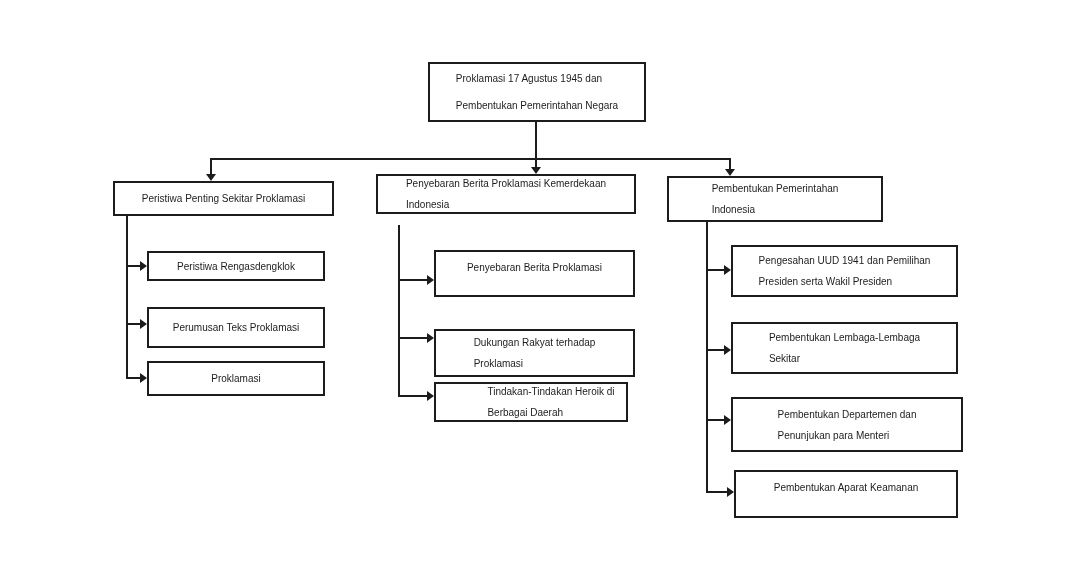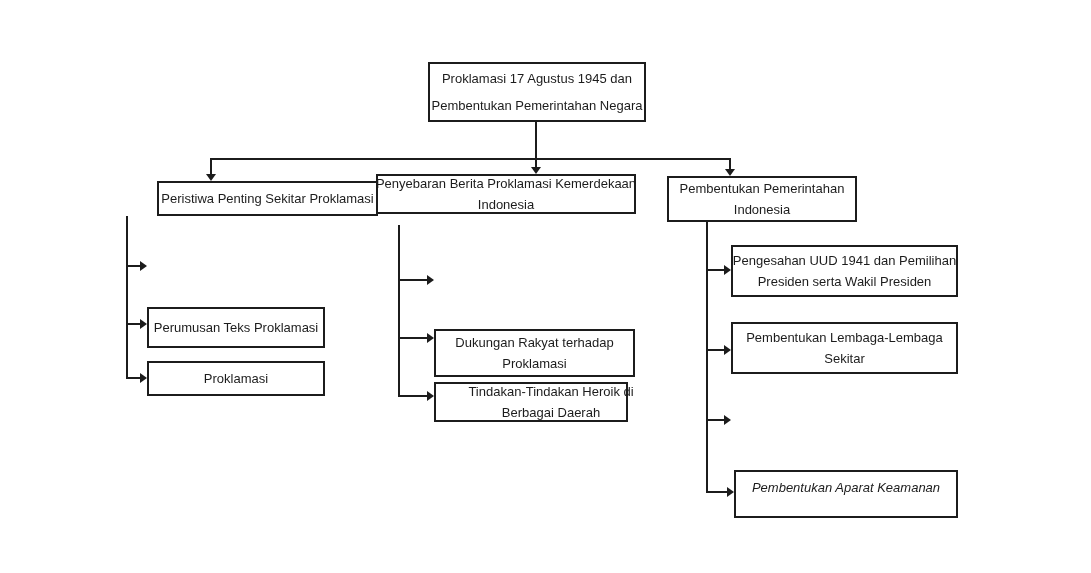--- a/index.html
+++ b/index.html
@@ -18,26 +18,26 @@
     width: 1091px;
     height: 573px;
     background: var(--background);
     overflow: hidden;
   }
   .node {
     position: absolute;
     border: 2px solid var(--box-border);
     background: var(--background);
     color: var(--box-text);
-    font-size: 13px;
+    font-size: 10px;
     line-height: 21px;
     display: flex;
     align-items: center;
     justify-content: center;
-    text-align: center;
+    text-align: left;
     white-space: pre;
   }
   .node.root-node { line-height: 27px; }
   .node.top-align { align-items: flex-start; padding-top: 5px; }
   .h-line, .v-line { position: absolute; background: var(--connector); }
   .arrow-down {
     position: absolute; width: 0; height: 0;
     border-left: 5px solid transparent;
     border-right: 5px solid transparent;
     border-top: 7px solid var(--connector);
@@ -58,59 +58,63 @@
 Pembentukan Pemerintahan Negara</div>
 
   <div class="v-line" style="left:535px; top:122px; width:2px; height:46px;"></div>
   <div class="h-line" style="left:210px; top:158px; width:521px; height:2px;"></div>
   <div class="v-line" style="left:210px; top:158px; width:2px; height:16px;"></div>
   <div class="arrow-down" style="left:206px; top:174px;"></div>
   <div class="arrow-down" style="left:531px; top:167px;"></div>
   <div class="v-line" style="left:729px; top:158px; width:2px; height:12px;"></div>
   <div class="arrow-down" style="left:725px; top:169px;"></div>
 
-  <div class="node" style="left:113px; top:181px; width:221px; height:35px;margin-left:44px;">Peristiwa Penting Sekitar Proklamasi</div>
+  <div class="node" style="left:113px; top:181px; width:221px; height:35px;">Peristiwa Penting Sekitar Proklamasi</div>
   <div class="node" style="left:376px; top:174px; width:260px; height:40px;">Penyebaran Berita Proklamasi Kemerdekaan
 Indonesia</div>
-  <div class="node" style="left:667px; top:176px; width:190px; height:46px;">Pembentukan Pemerintahan
+  <div class="node" style="left:667px; top:176px; width:216px; height:46px;">Pembentukan Pemerintahan
 Indonesia</div>
 
   <div class="v-line" style="left:126px; top:216px; width:2px; height:163px;"></div>
   <div class="h-line" style="left:126px; top:265px; width:14px; height:2px;"></div>
   <div class="arrow-right" style="left:140px; top:261px;"></div>
   <div class="h-line" style="left:126px; top:323px; width:14px; height:2px;"></div>
   <div class="arrow-right" style="left:140px; top:319px;"></div>
   <div class="h-line" style="left:126px; top:377px; width:14px; height:2px;"></div>
   <div class="arrow-right" style="left:140px; top:373px;"></div>
 
+  <div class="node" style="left:147px; top:251px; width:178px; height:30px;">Peristiwa Rengasdengklok</div>
   <div class="node" style="left:147px; top:307px; width:178px; height:41px;">Perumusan Teks Proklamasi</div>
   <div class="node" style="left:147px; top:361px; width:178px; height:35px;">Proklamasi</div>
 
   <div class="v-line" style="left:398px; top:225px; width:2px; height:172px;"></div>
   <div class="h-line" style="left:398px; top:279px; width:29px; height:2px;"></div>
   <div class="arrow-right" style="left:427px; top:275px;"></div>
   <div class="h-line" style="left:398px; top:337px; width:29px; height:2px;"></div>
   <div class="arrow-right" style="left:427px; top:333px;"></div>
   <div class="h-line" style="left:398px; top:395px; width:29px; height:2px;"></div>
   <div class="arrow-right" style="left:427px; top:391px;"></div>
 
+  <div class="node top-align" style="left:434px; top:250px; width:201px; height:47px;">Penyebaran Berita Proklamasi</div>
   <div class="node" style="left:434px; top:317px; width:201px; height:48px;margin-top:12px;">Dukungan Rakyat terhadap
 Proklamasi</div>
   <div class="node" style="left:434px; top:382px; width:194px; height:40px;padding-left:40px;">Tindakan-Tindakan Heroik di
 Berbagai Daerah</div>
 
   <div class="v-line" style="left:706px; top:222px; width:2px; height:271px;"></div>
   <div class="h-line" style="left:706px; top:269px; width:18px; height:2px;"></div>
   <div class="arrow-right" style="left:724px; top:265px;"></div>
   <div class="h-line" style="left:706px; top:349px; width:18px; height:2px;"></div>
   <div class="arrow-right" style="left:724px; top:345px;"></div>
   <div class="h-line" style="left:706px; top:419px; width:18px; height:2px;"></div>
   <div class="arrow-right" style="left:724px; top:415px;"></div>
   <div class="h-line" style="left:706px; top:491px; width:21px; height:2px;"></div>
   <div class="arrow-right" style="left:727px; top:487px;"></div>
 
   <div class="node" style="left:731px; top:245px; width:227px; height:52px;">Pengesahan UUD 1941 dan Pemilihan
 Presiden serta Wakil Presiden</div>
   <div class="node" style="left:731px; top:322px; width:227px; height:52px;">Pembentukan Lembaga-Lembaga
 Sekitar</div>
-  <div class="node top-align" style="left:734px; top:470px; width:224px; height:48px;font-style:italic;">Pembentukan Aparat Keamanan</div>
+  <div class="node" style="left:731px; top:397px; width:232px; height:55px;">Pembentukan Departemen dan
+Penunjukan para Menteri</div>
+  <div class="node top-align" style="left:734px; top:470px; width:224px; height:48px;">Pembentukan Aparat Keamanan</div>
 
 </div>
 
 </body></html>

